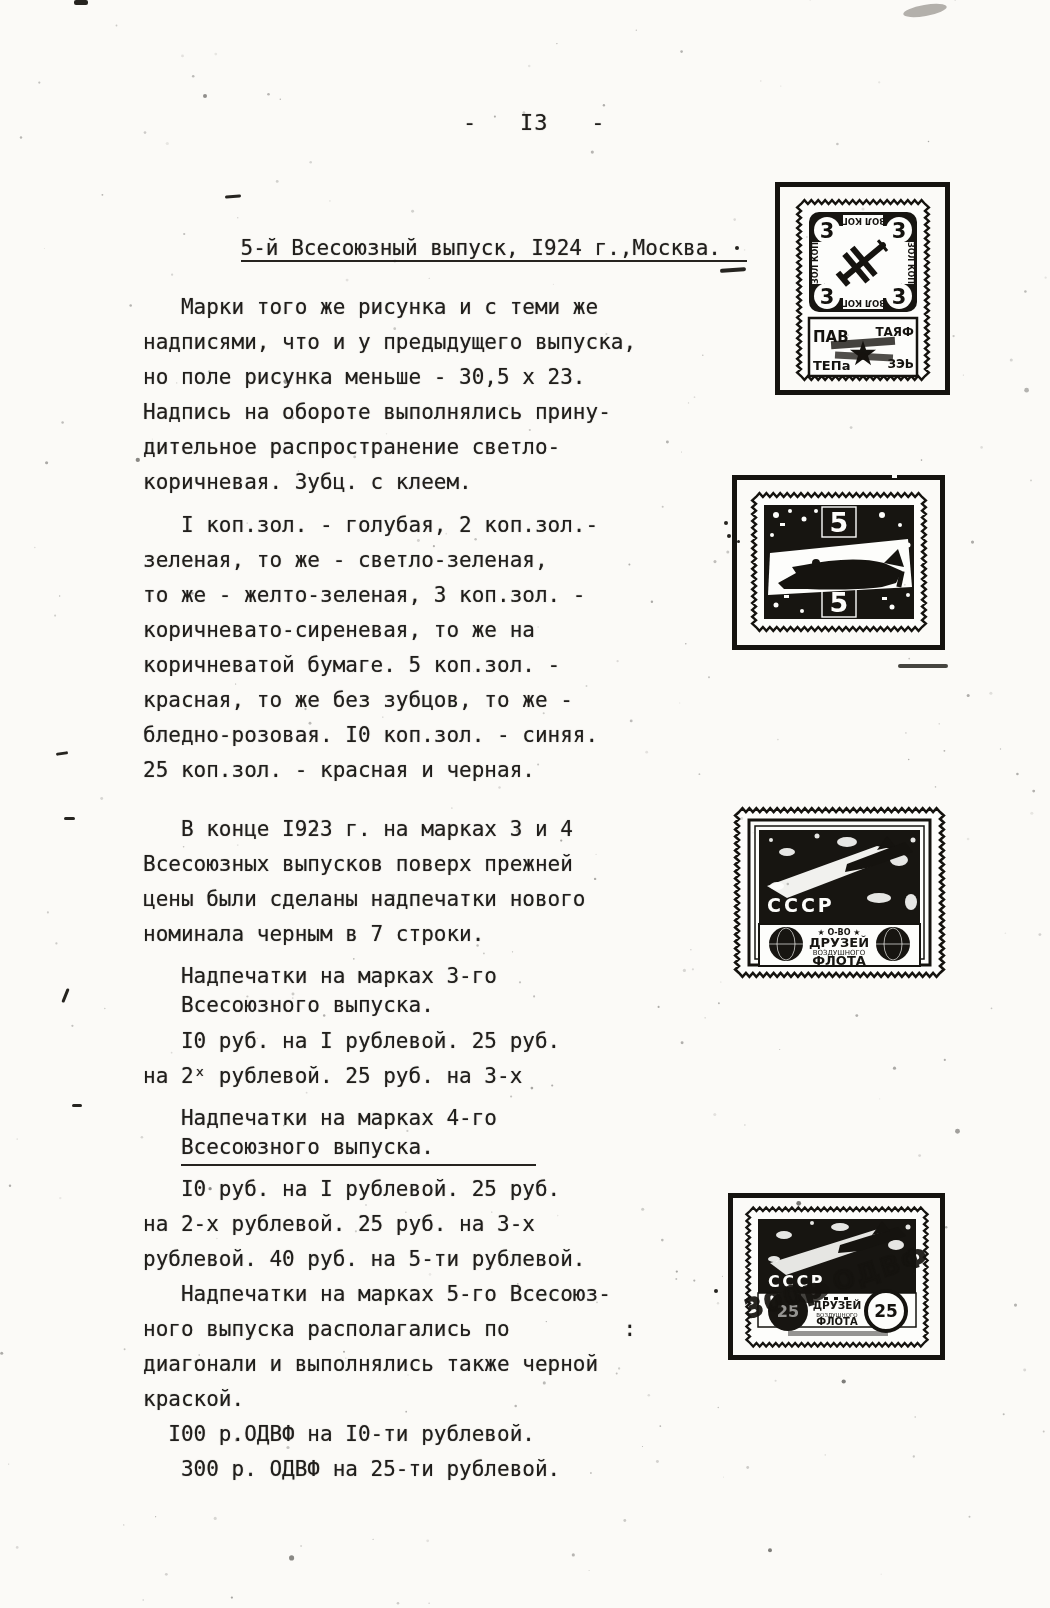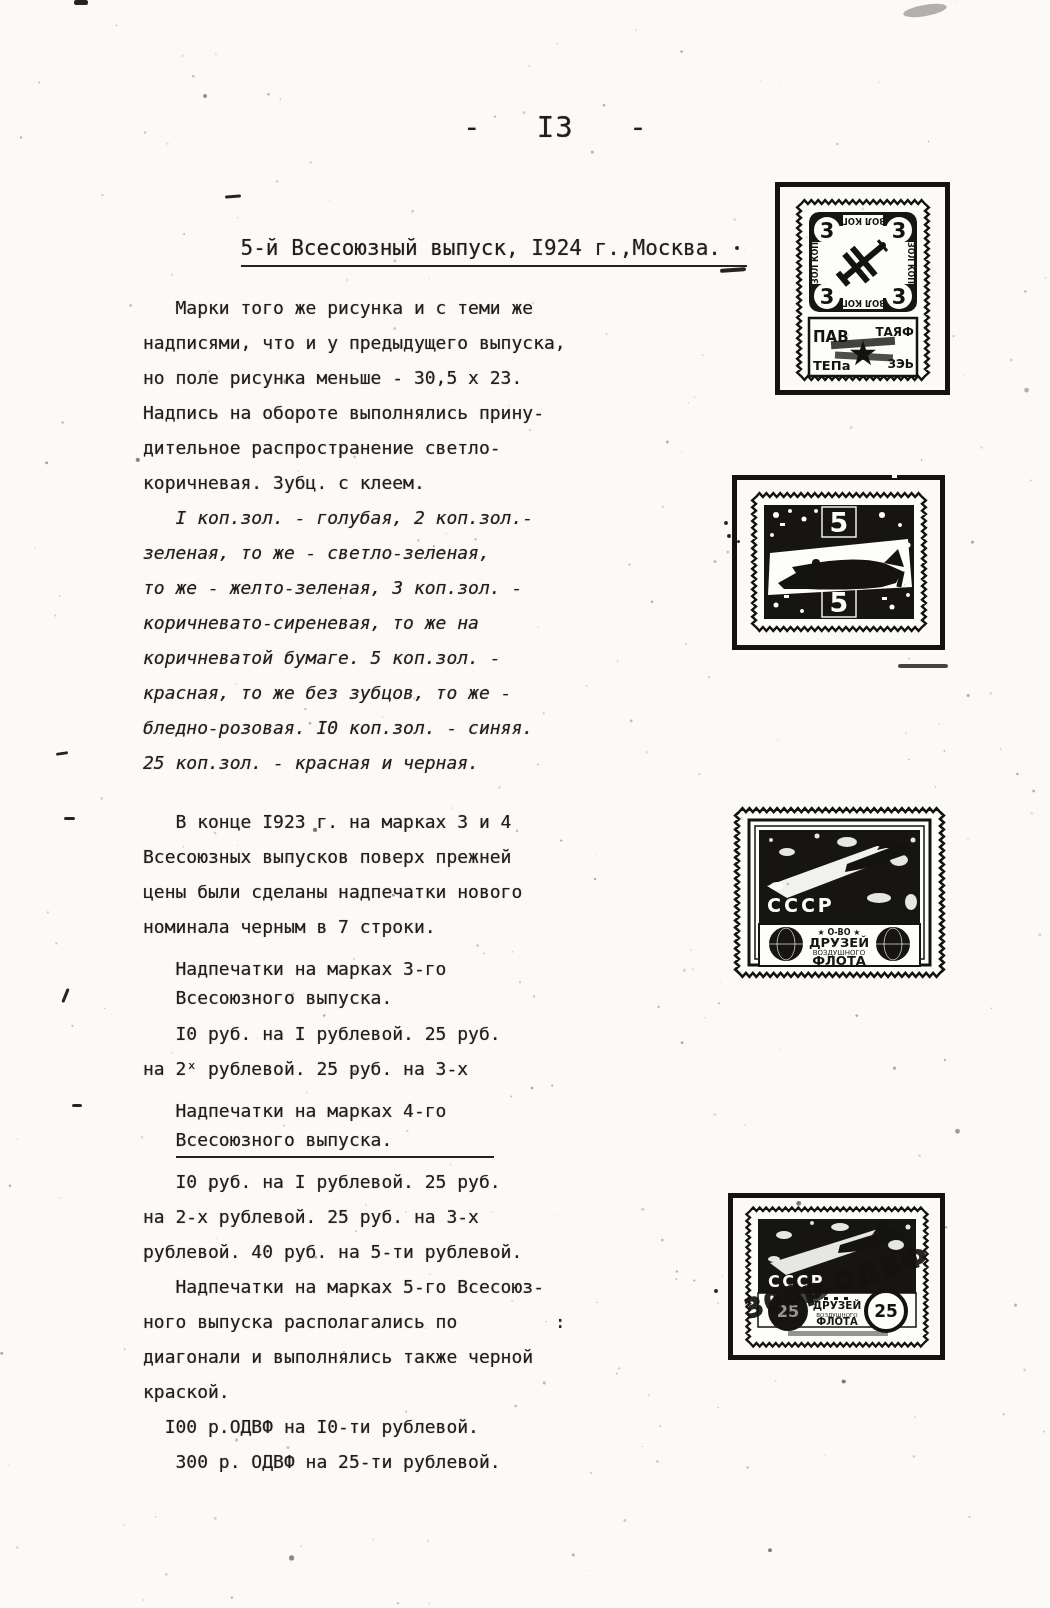--- a/index.html
+++ b/index.html
@@ -1,27 +1,27 @@
 <!DOCTYPE html>
 <html><head>
 <meta charset="utf-8">
 <style>
   html,body{margin:0;padding:0;background:#e8e6e2;}
   #page{position:relative;width:1050px;height:1608px;background:#fbfaf7;overflow:hidden;
         font-family:"DejaVu Sans Mono", monospace;color:#201e1b;}
   .ink{color:#201e1b;text-shadow:0 0 1px rgba(30,28,25,.55);}
-  #pagenum{position:absolute;left:463px;top:110px;font-size:29px;white-space:pre;
+  #pagenum{position:absolute;left:463px;top:110px;font-size:22px;white-space:pre;
            letter-spacing:1px;}
   #title{position:absolute;left:190px;top:212px;font-size:21px;white-space:pre;}
-  .u2{border-bottom:2.5px solid #26231f;padding-bottom:5px;padding-right:26px;display:inline-block;}
+  .u2{border-bottom:2.5px solid #26231f;padding-right:26px;display:inline-block;}
   .u3{border-bottom:2.5px solid #26231f;padding-bottom:2px;padding-right:102px;display:inline-block;}
-  #bodytext{position:absolute;left:143px;top:290px;font-size:18px;line-height:35px;}
+  #bodytext{position:absolute;left:143px;top:290px;font-size:21px;line-height:35px;}
   .line{white-space:pre;display:block;}
   .blk{display:block;}
-  .b-p2{margin-top:0;font-style:italic;}
+  .b-p2{margin-top:8px;}
   .b-p3{margin-top:24px;}
   .b-h3{margin-top:10px;line-height:29px;}
   .b-p4{margin-top:4px;}
   .b-h4{margin-top:10px;line-height:29px;}
   .b-p5{margin-top:6px;}
   .stamp{position:absolute;}
   #stamp1{left:775px;top:182px;}
   #stamp2{left:732px;top:475px;}
   #stamp3{left:727px;top:802px;}
   #stamp4{left:728px;top:1193px;}

